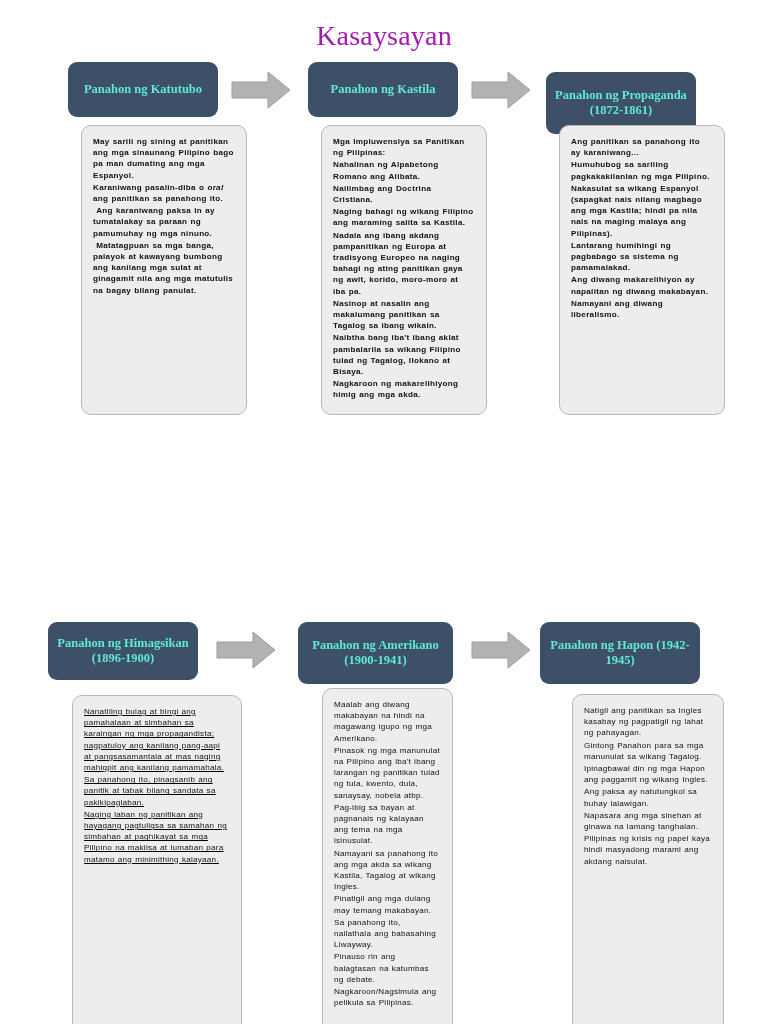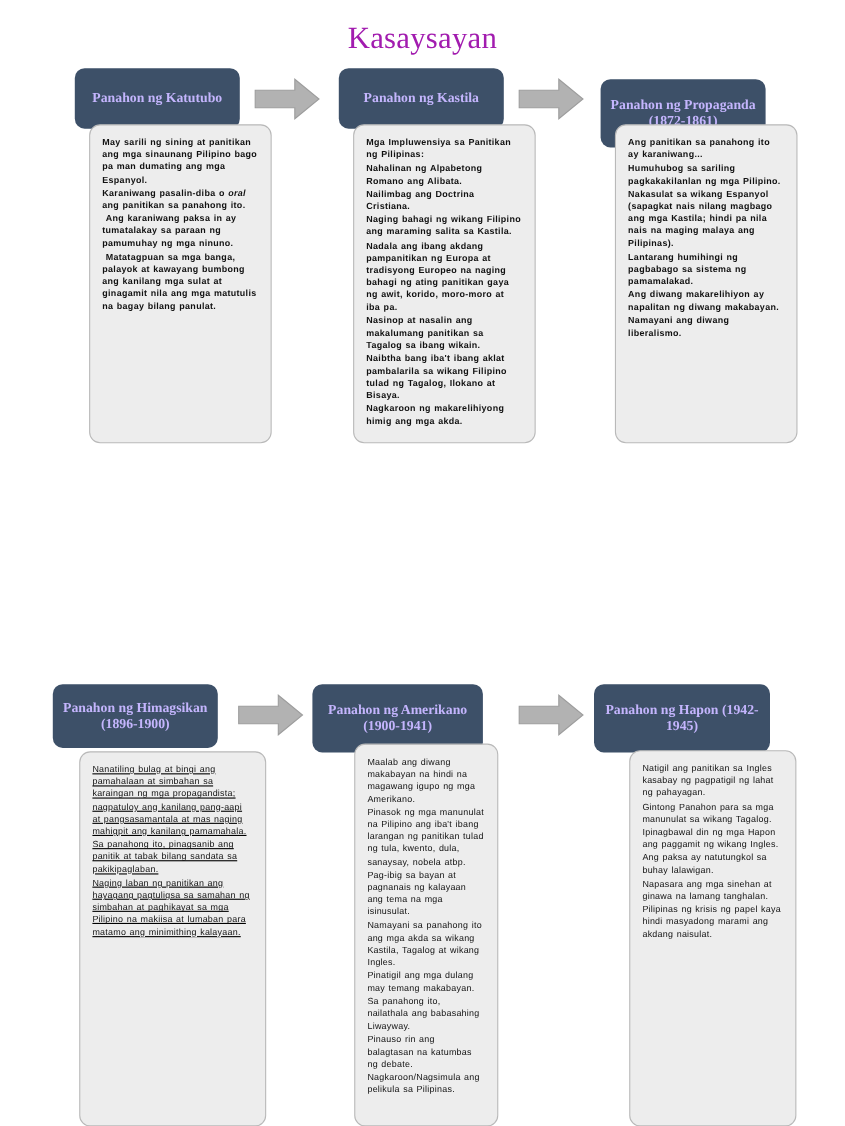--- a/index.html
+++ b/index.html
@@ -29,21 +29,21 @@
 
   
   .card {
     position: absolute;
   }
 
   .card-header {
     position: absolute;
     background: #3d5068;
     border-radius: 9px;
-    color: #c4b5fd;
+    color: #5eead4;
     font-family: "Liberation Serif", serif;
     font-weight: bold;
     font-size: 12.5px;
     line-height: 15px;
     text-align: center;
     display: flex;
     align-items: center;
     justify-content: center;
     padding: 4px 8px;
     box-sizing: border-box;
@@ -52,20 +52,21 @@
 
   .card-body {
     position: absolute;
     background: #ededed;
     border: 1px solid #b9b9b9;
     border-radius: 10px;
     box-sizing: border-box;
     padding: 10px 12px 10px 11px;
     z-index: 2;
     overflow: hidden;
+    margin-top: 12px;
   }
 
   .card-body p {
     margin: 0 0 1px 0;
     font-family: "Liberation Sans", sans-serif;
     font-size: 8.1px;
     line-height: 11.2px;
     color: #111111;
     letter-spacing: 0.25px;
     word-spacing: 0.6px;
@@ -153,21 +154,21 @@
       </div>
   </div>
 
   <div class="arrow" style="left:215px; top:630px;">
     <svg width="62" height="40" viewBox="0 0 62 40">
       <polygon points="2,12 38,12 38,2 60,20 38,38 38,28 2,28" fill="#b2b2b2" stroke="#9d9d9d" stroke-width="1"></polygon>
     </svg>
   </div>
 
   <div class="card">
-    <div class="card-header" style="left:284px; top:622px; width:155px; height:62px;">Panahon ng Amerikano (1900-1941)</div>
+    <div class="card-header" style="left:298px; top:622px; width:155px; height:62px;">Panahon ng Amerikano (1900-1941)</div>
     <div class="card-body" style="left:322px; top:676px; width:131px; height:348px;">
         <p>Maalab ang diwang makabayan na hindi na magawang igupo ng mga Amerikano.</p>
         <p>Pinasok ng mga manunulat na Pilipino ang iba't ibang larangan ng panitikan tulad ng tula, kwento, dula, sanaysay, nobela atbp.</p>
         <p>Pag-ibig sa bayan at pagnanais ng kalayaan ang tema na mga isinusulat.</p>
         <p>Namayani sa panahong ito ang mga akda sa wikang Kastila, Tagalog at wikang Ingles.</p>
         <p>Pinatigil ang mga dulang may temang makabayan.</p>
         <p>Sa panahong ito, nailathala ang babasahing Liwayway.</p>
         <p>Pinauso rin ang balagtasan na katumbas ng debate.</p>
         <p>Nagkaroon/Nagsimula ang pelikula sa Pilipinas.</p>
       </div>

